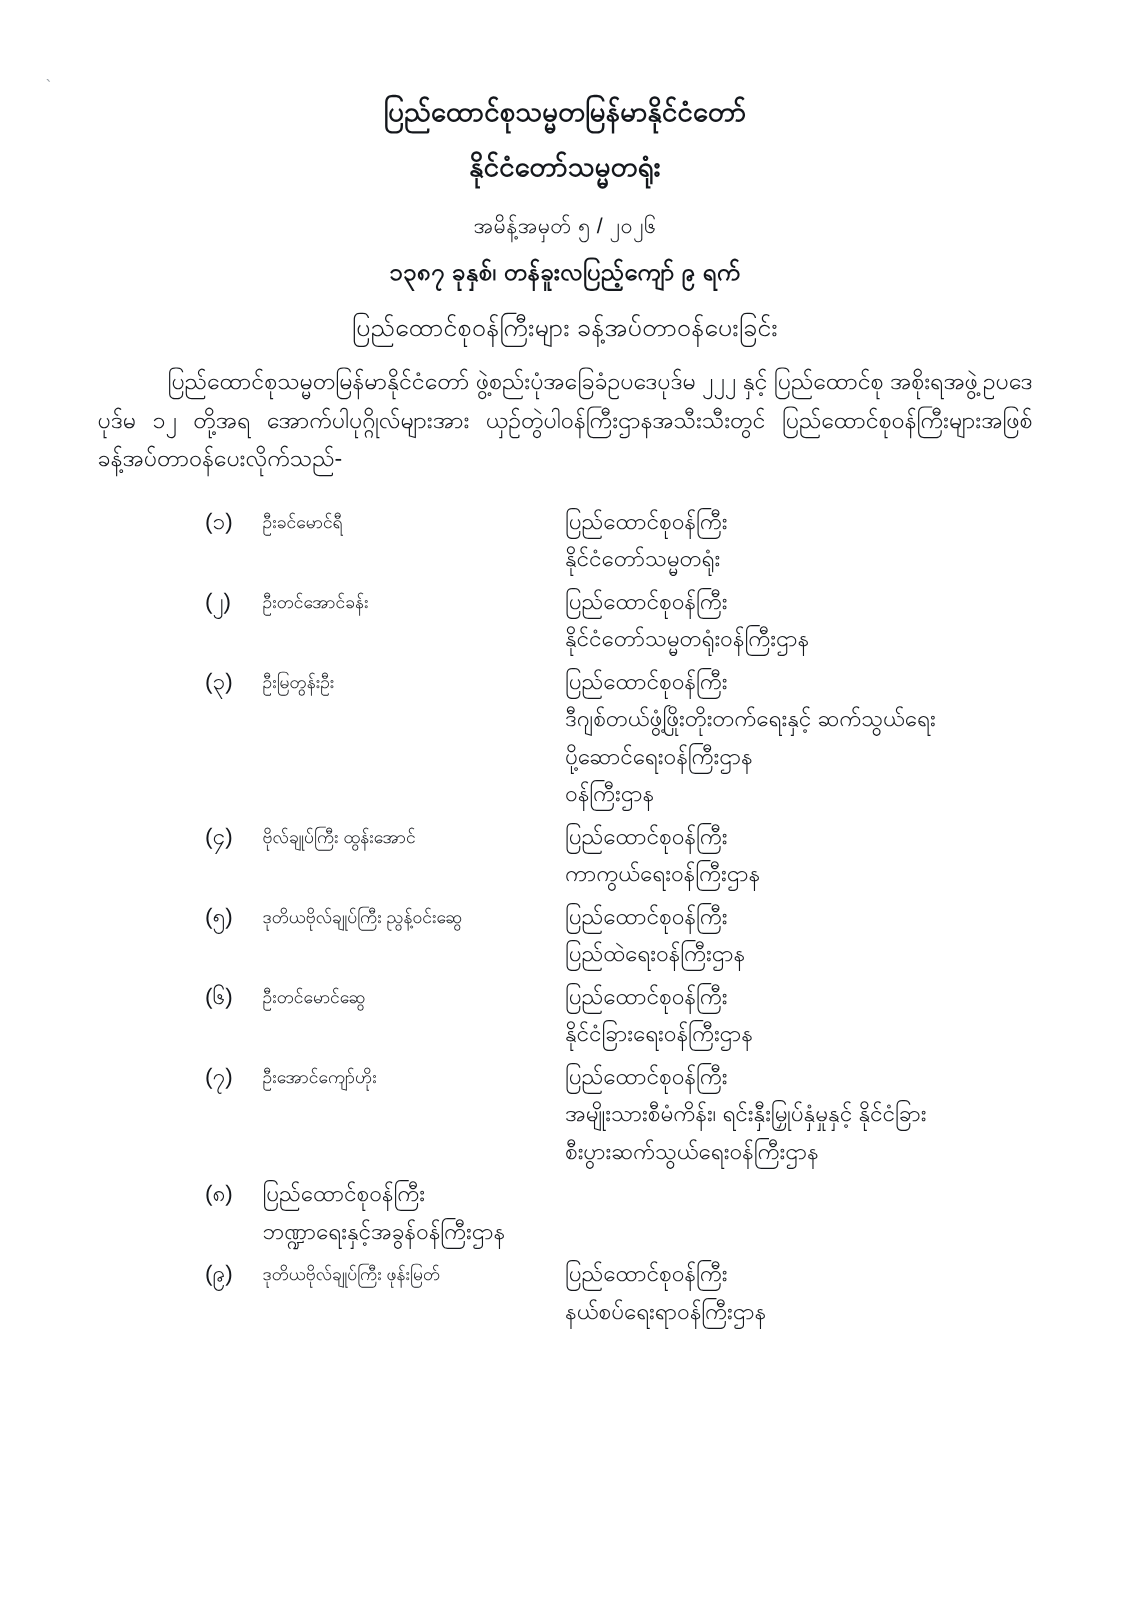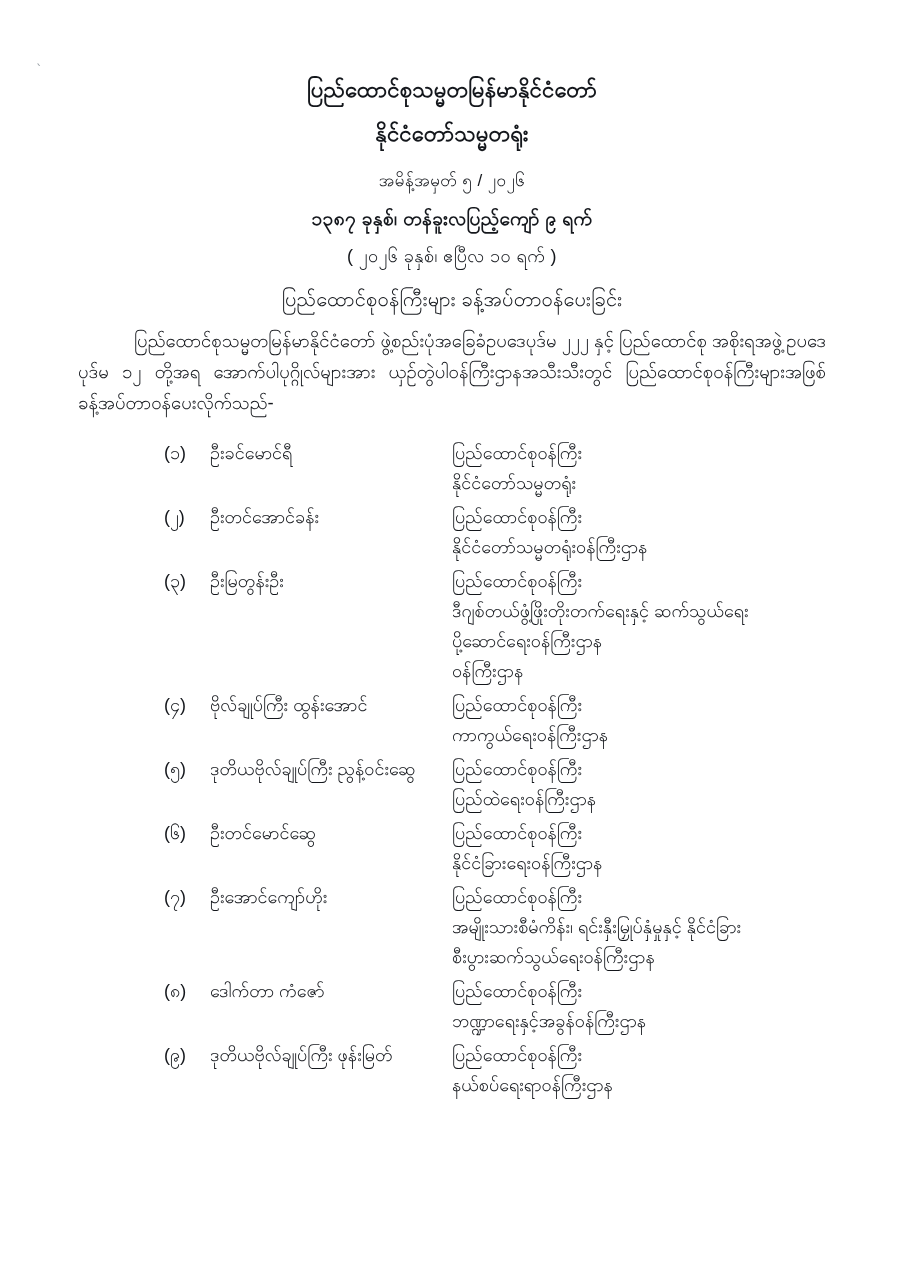--- a/index.html
+++ b/index.html
@@ -98,21 +98,21 @@
   .num {
     width: 46px;
     flex: 0 0 46px;
     font-size: 18px;
     line-height: 30px;
     text-align: left;
   }
   .name {
     width: 242px;
     flex: 0 0 242px;
-    font-size: 18px;
+    font-size: 14px;
     line-height: 30px;
   }
   .post {
     flex: 1 1 auto;
     font-size: 18px;
     line-height: 30px;
   }
   .post div {
     white-space: nowrap;
   }
@@ -121,21 +121,20 @@
 <body>
 
 <div class="page">
 
   <div class="corner-mark">ˎ</div>
 
   <div class="hdr hdr-1">ပြည်ထောင်စုသမ္မတမြန်မာနိုင်ငံတော်</div>
   <div class="hdr hdr-2">နိုင်ငံတော်သမ္မတရုံး</div>
   <div class="hdr hdr-3">အမိန့်အမှတ်  ၅ / ၂၀၂၆</div>
   <div class="hdr hdr-4">၁၃၈၇ ခုနှစ်၊ တန်ခူးလပြည့်ကျော်  ၉  ရက်</div>
-  <div class="hdr hdr-5">( ၂၀၂၆ ခုနှစ်၊ ဧပြီလ  ၁၀  ရက် )</div>
   <div class="hdr hdr-6">ပြည်ထောင်စုဝန်ကြီးများ ခန့်အပ်တာဝန်ပေးခြင်း</div>
 
   <div class="body-para"><span class="indent"></span><span>ပြည်ထောင်စုသမ္မတမြန်မာနိုင်ငံတော် ဖွဲ့စည်းပုံအခြေခံဥပဒေပုဒ်မ ၂၂၂ နှင့် ပြည်ထောင်စု အစိုးရအဖွဲ့ဥပဒေပုဒ်မ ၁၂ တို့အရ အောက်ပါပုဂ္ဂိုလ်များအား ယှဉ်တွဲပါဝန်ကြီးဌာနအသီးသီးတွင် ပြည်ထောင်စုဝန်ကြီးများအဖြစ် ခန့်အပ်တာဝန်ပေးလိုက်သည်-</span></div>
 
   <div class="list">
 
     <div class="row">
       <div class="num">(၁)</div>
       <div class="name">ဦးခင်မောင်ရီ</div>
       <div class="post">
@@ -196,21 +195,20 @@
       <div class="name">ဦးအောင်ကျော်ဟိုး</div>
       <div class="post">
         <div>ပြည်ထောင်စုဝန်ကြီး</div>
         <div>အမျိုးသားစီမံကိန်း၊ ရင်းနှီးမြှုပ်နှံမှုနှင့် နိုင်ငံခြား</div>
         <div>စီးပွားဆက်သွယ်ရေးဝန်ကြီးဌာန</div>
       </div>
     </div>
 
     <div class="row">
       <div class="num">(၈)</div>
-      <div class="name">ဒေါက်တာ ကံဇော်</div>
       <div class="post">
         <div>ပြည်ထောင်စုဝန်ကြီး</div>
         <div>ဘဏ္ဍာရေးနှင့်အခွန်ဝန်ကြီးဌာန</div>
       </div>
     </div>
 
     <div class="row">
       <div class="num">(၉)</div>
       <div class="name">ဒုတိယဗိုလ်ချုပ်ကြီး ဖုန်းမြတ်</div>
       <div class="post">

